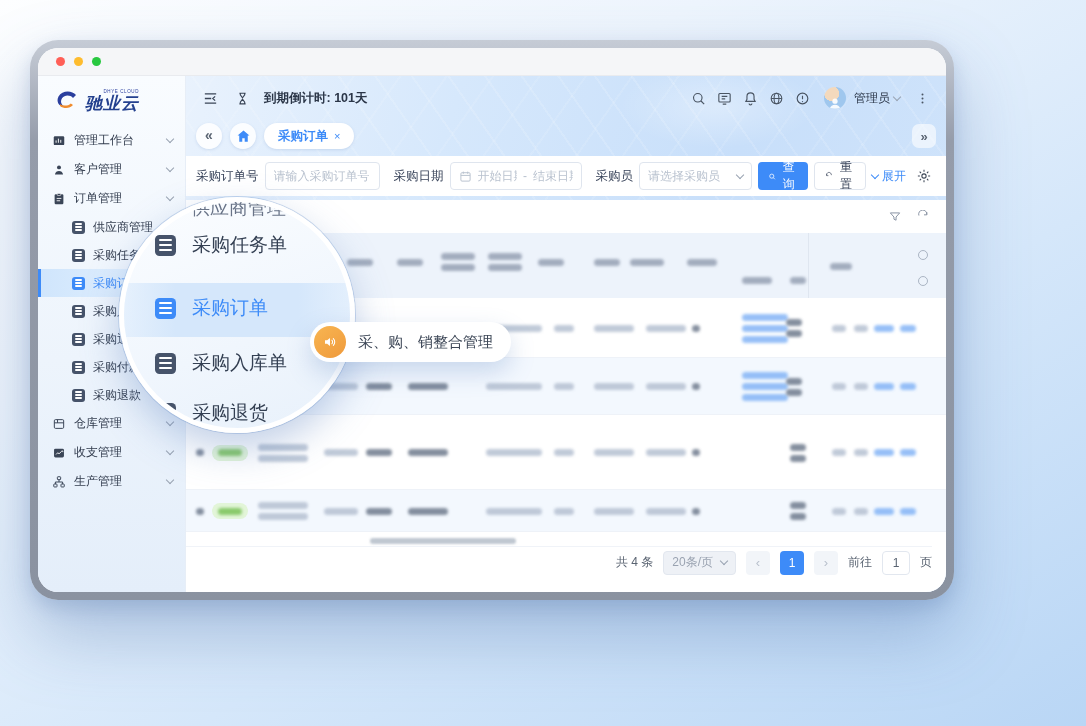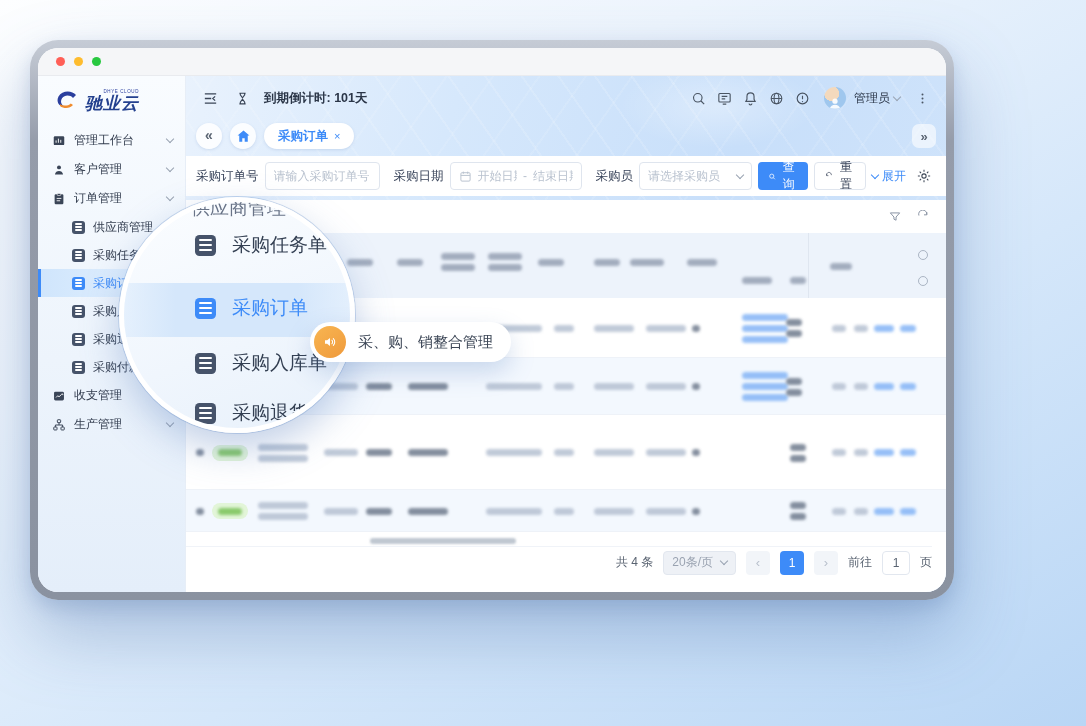--- a/index.html
+++ b/index.html
@@ -113,21 +113,21 @@
   .goto-input { width:28px; height:24px; border:1px solid #e2e7ef; border-radius:4px; text-align:center; font-size:12px;
                 color:#5a6472; outline:none; font-family:inherit; }
 
   
   .magnifier { position:absolute; left:119px; top:197px; width:236px; height:236px; border-radius:50%;
                background:linear-gradient(160deg,#fbfdff 0%,#f0f6fd 60%,#e8f1fb 100%);
                border:5px solid rgba(255,255,255,.96); overflow:hidden; z-index:50;
                box-shadow:0 16px 38px rgba(80,120,185,.35),0 0 0 1px rgba(150,180,220,.45); }
   .mag-band { position:absolute; left:-10px; right:-10px; top:81px; height:54px;
               background:linear-gradient(90deg,rgba(210,230,252,.35),#d5e7fb 25%,#d5e7fb 75%,rgba(210,230,252,.35)); }
-  .mag-item { position:absolute; display:flex; align-items:center; gap:16px; font-size:19px; color:#333f52; cursor:pointer;margin-left:40px; }
+  .mag-item { position:absolute; display:flex; align-items:center; gap:16px; font-size:19px; color:#333f52; cursor:pointer; }
   .mag-item.active { color:#3d8bf8; font-weight:500; }
   .mlicon { width:21px; height:21px; border-radius:4.5px; background:#46536a; display:inline-flex; flex-direction:column;
             justify-content:center; gap:2.6px; padding:4.2px; flex:none; }
   .mlicon i { display:block; height:2.4px; background:#fff; border-radius:1.2px; }
   .mlicon.blue { background:#3d8bf8; }
   .mag-partial { position:absolute; left:67px; top:0; height:15px; overflow:hidden; font-size:19px; color:#45526a; opacity:.8; }
   .mag-partial span { display:block; margin-top:-7px; }
 
   
   .vbadge { position:absolute; left:310px; top:322px; height:40px; border-radius:20px; background:#fff; z-index:60;
@@ -231,20 +231,36 @@
                 </span>
               <span class="lbl">采购退货</span>
             </div>
             <div class="nav-item sub">
               <span class="licon">
                   <i></i>
                   <i></i>
                   <i></i>
                 </span>
               <span class="lbl">采购付款</span>
+            </div>
+            <div class="nav-item sub">
+              <span class="licon">
+                  <i></i>
+                  <i></i>
+                  <i></i>
+                </span>
+              <span class="lbl">采购退款</span>
+            </div>
+            <div class="nav-item">
+              <svg class="sicon" viewBox="0 0 24 24" fill="none" stroke="#3a4557" stroke-width="1.7">
+                  <rect x="4" y="4.5" width="16" height="15" rx="2"></rect>
+                  <path d="M4 10h16M9.5 4.5V10"></path>
+                </svg>
+              <span class="lbl">仓库管理</span>
+                <span class="chev"></span>
             </div>
             <div class="nav-item">
               <svg class="sicon" viewBox="0 0 24 24">
                   <rect x="3.5" y="4.5" width="17" height="15" rx="2.5" fill="#3a4557"></rect>
                   <path d="M7 14.5l3-3 2 2 4.5-4.5" stroke="#fff" stroke-width="1.6" fill="none"></path>
                   <path d="M16.5 8.5h2v2" stroke="#fff" stroke-width="1.4" fill="none"></path>
                 </svg>
               <span class="lbl">收支管理</span>
                 <span class="chev"></span>
             </div>

